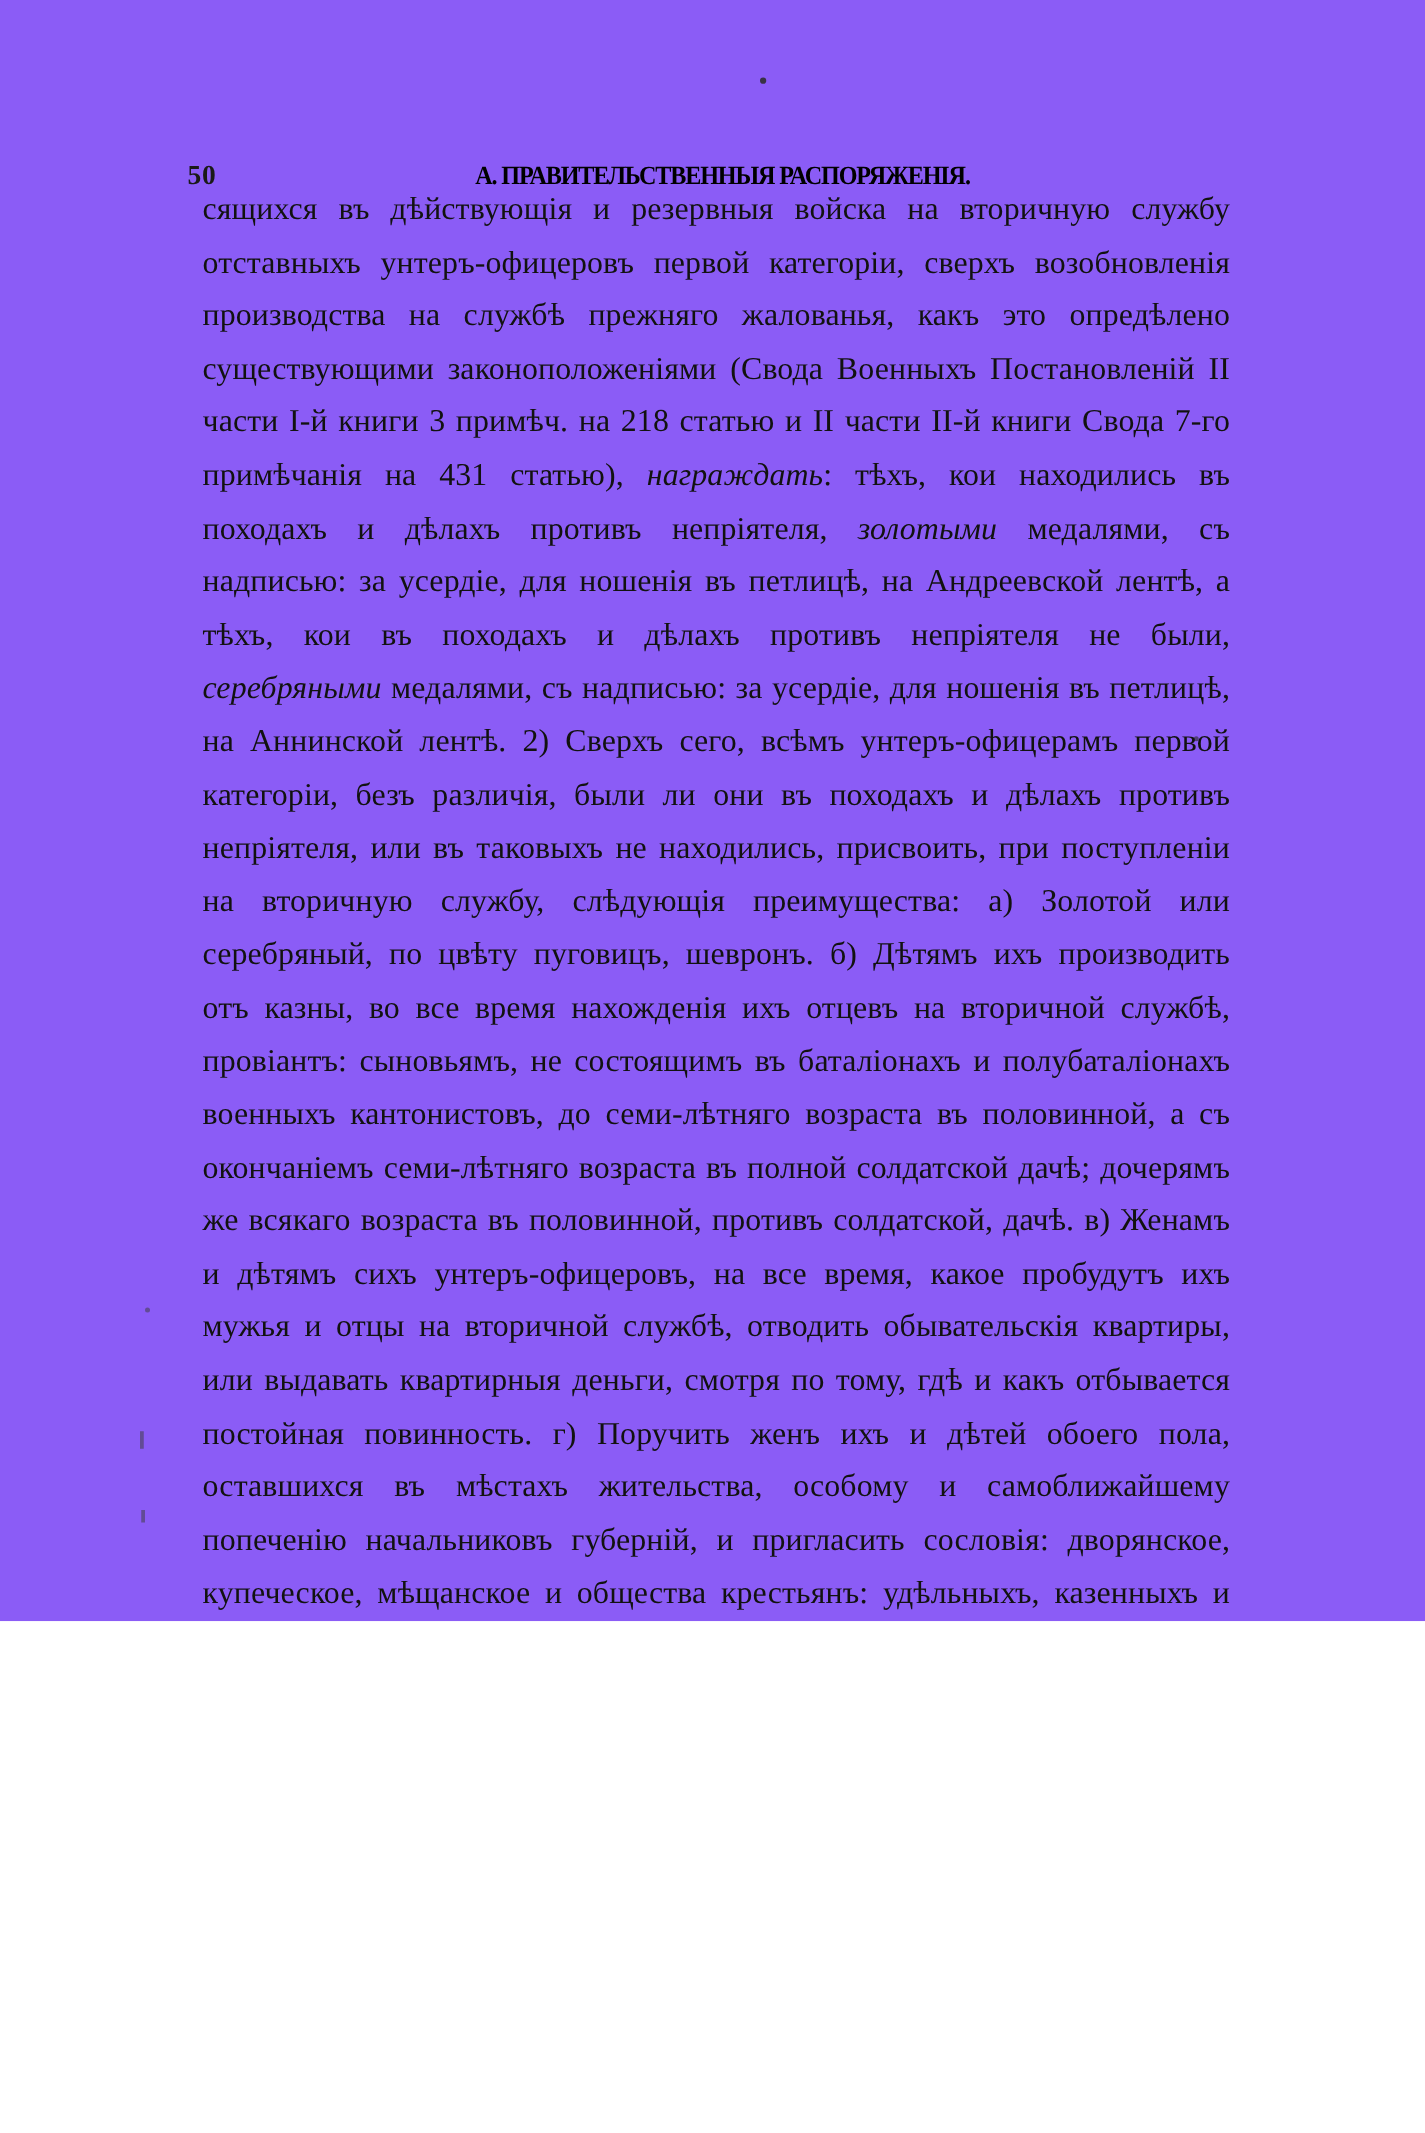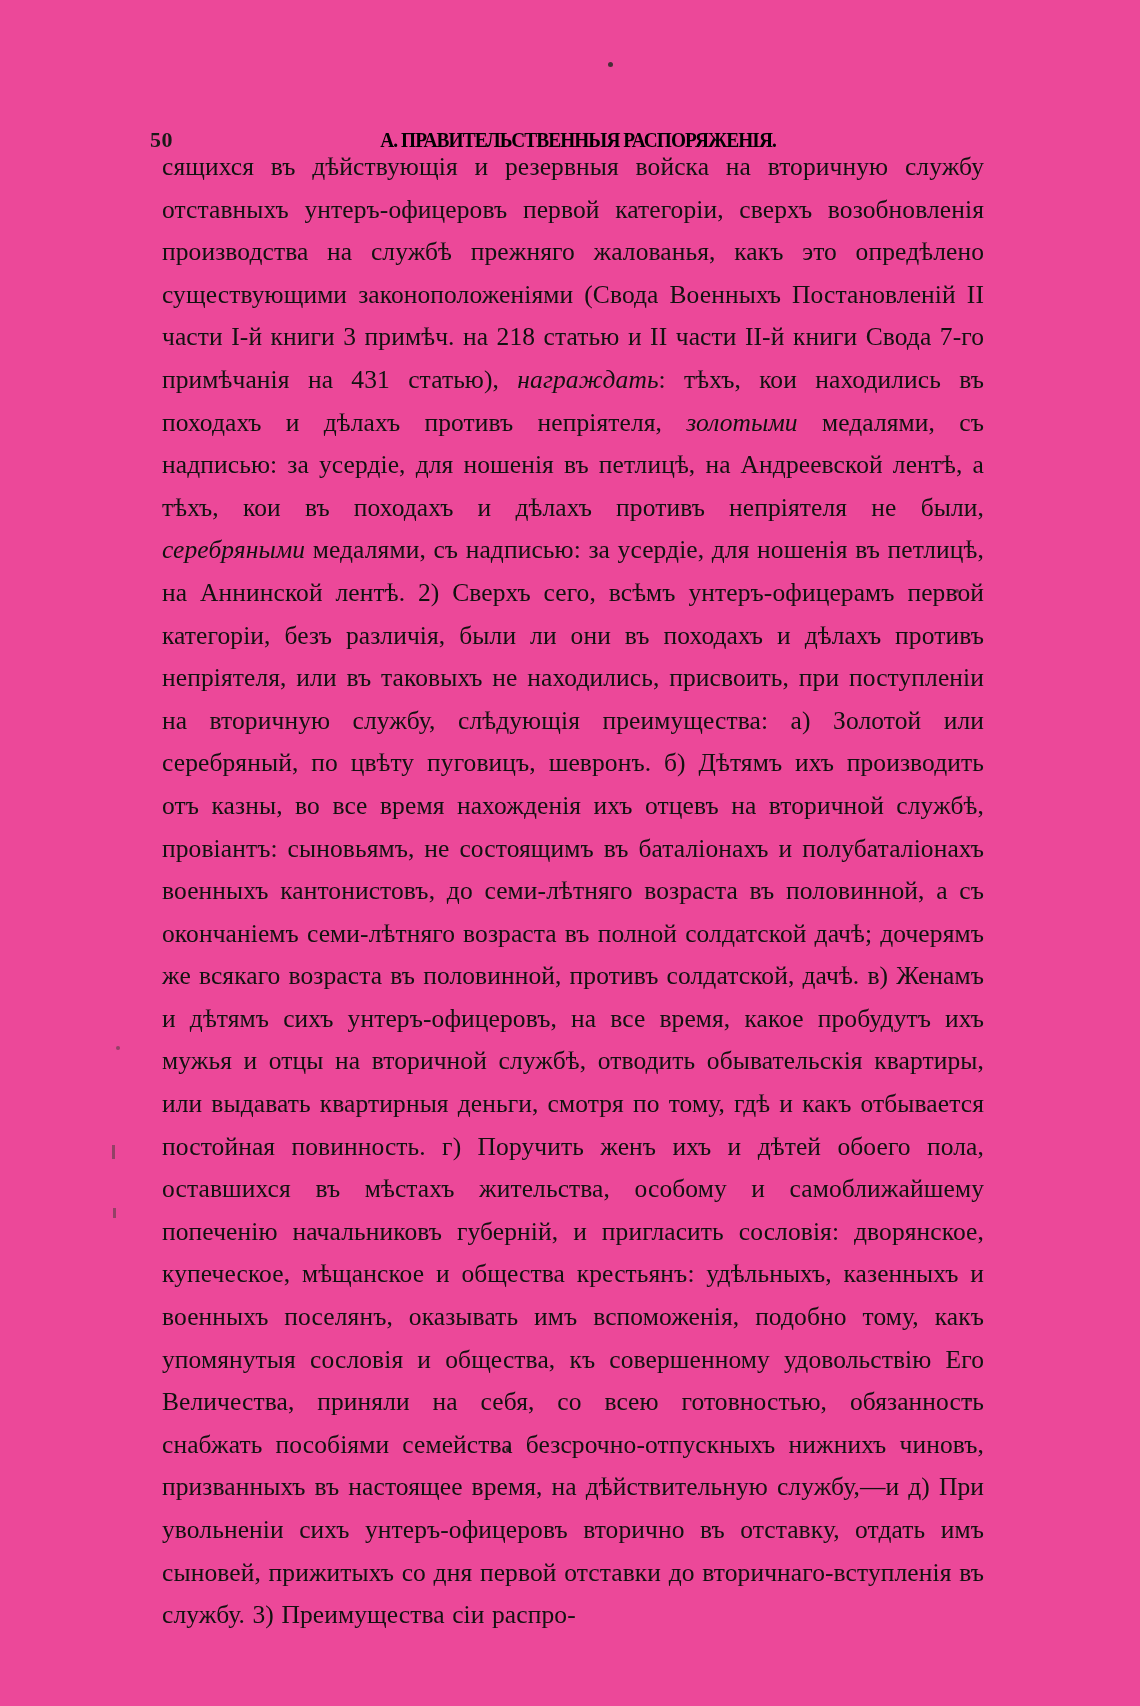--- a/index.html
+++ b/index.html
@@ -6,22 +6,22 @@
     margin: 0;
     padding: 0;
     background: #ffffff;
   }
   body {
     font-family: "Liberation Serif", serif;
   }
   .page {
     position: relative;
     width: 1140px;
-    height: 1706px;
-    background: #ec4899;
+    height: 1297px;
+    background: #8b5cf6;
     overflow: hidden;
   }
   .page-inner {
     position: absolute;
     left: 150px;
     top: 80px;
     width: 846px;
   }
   .header-row {
     display: flex;

